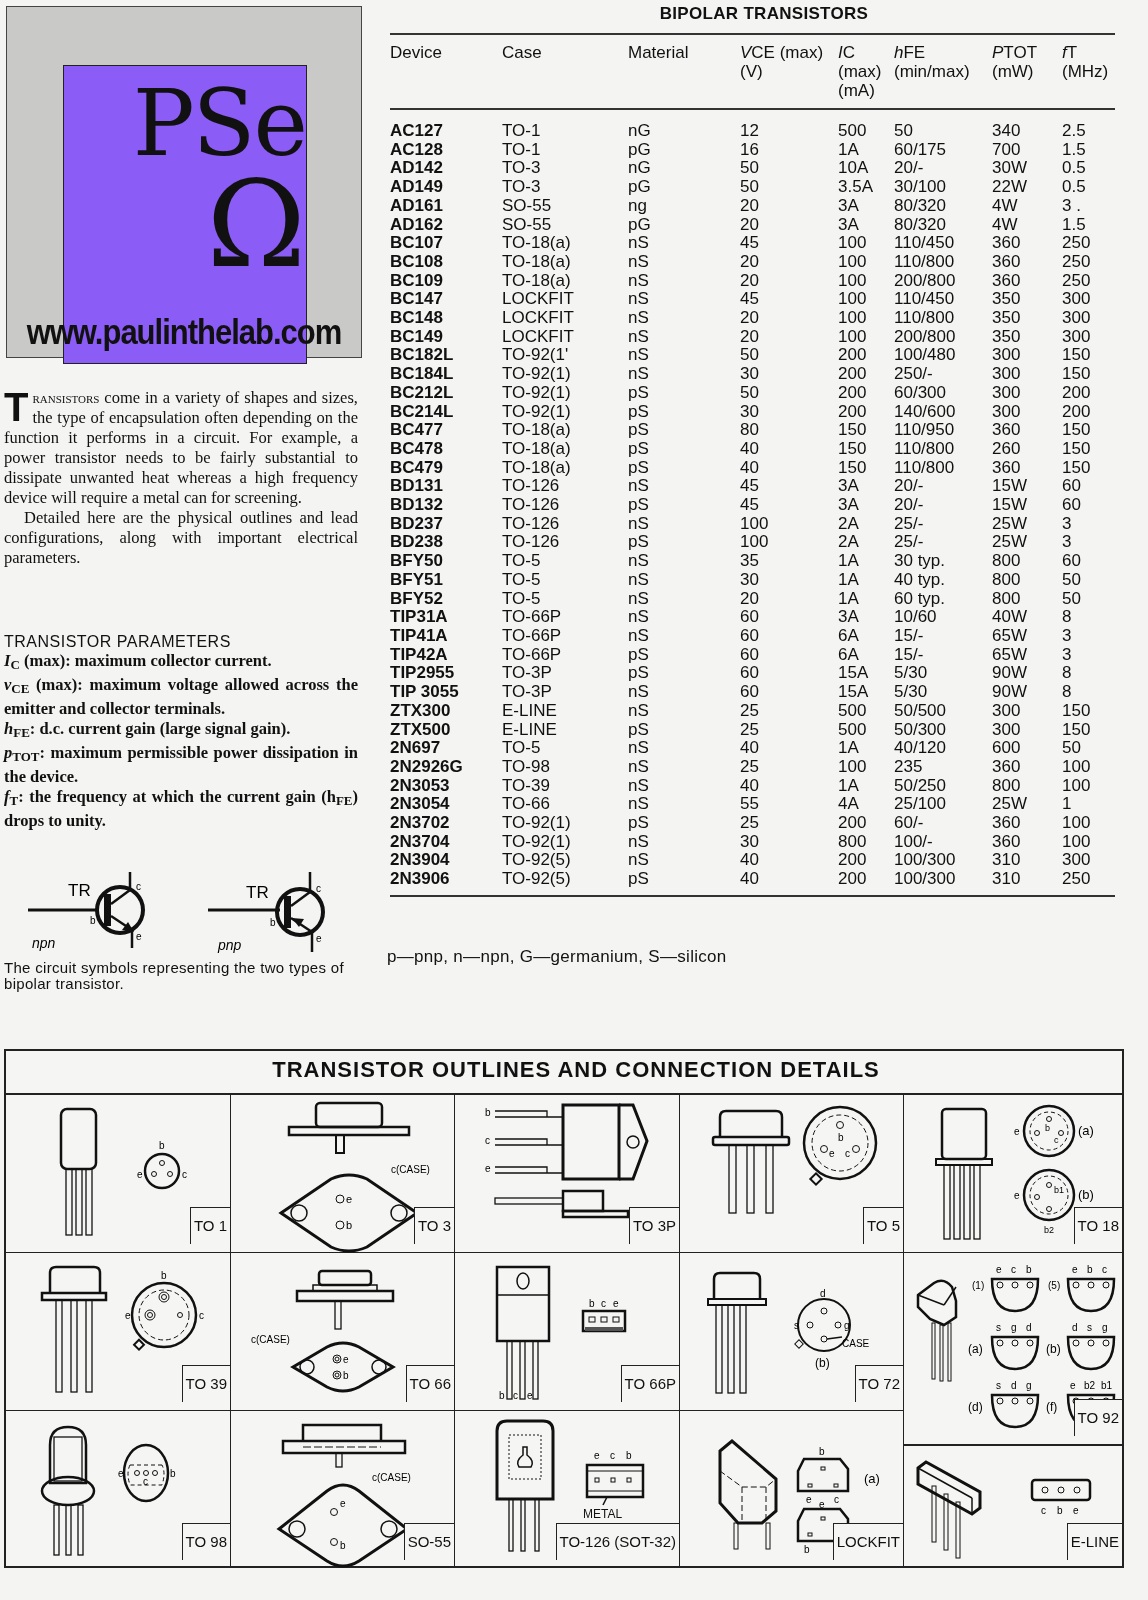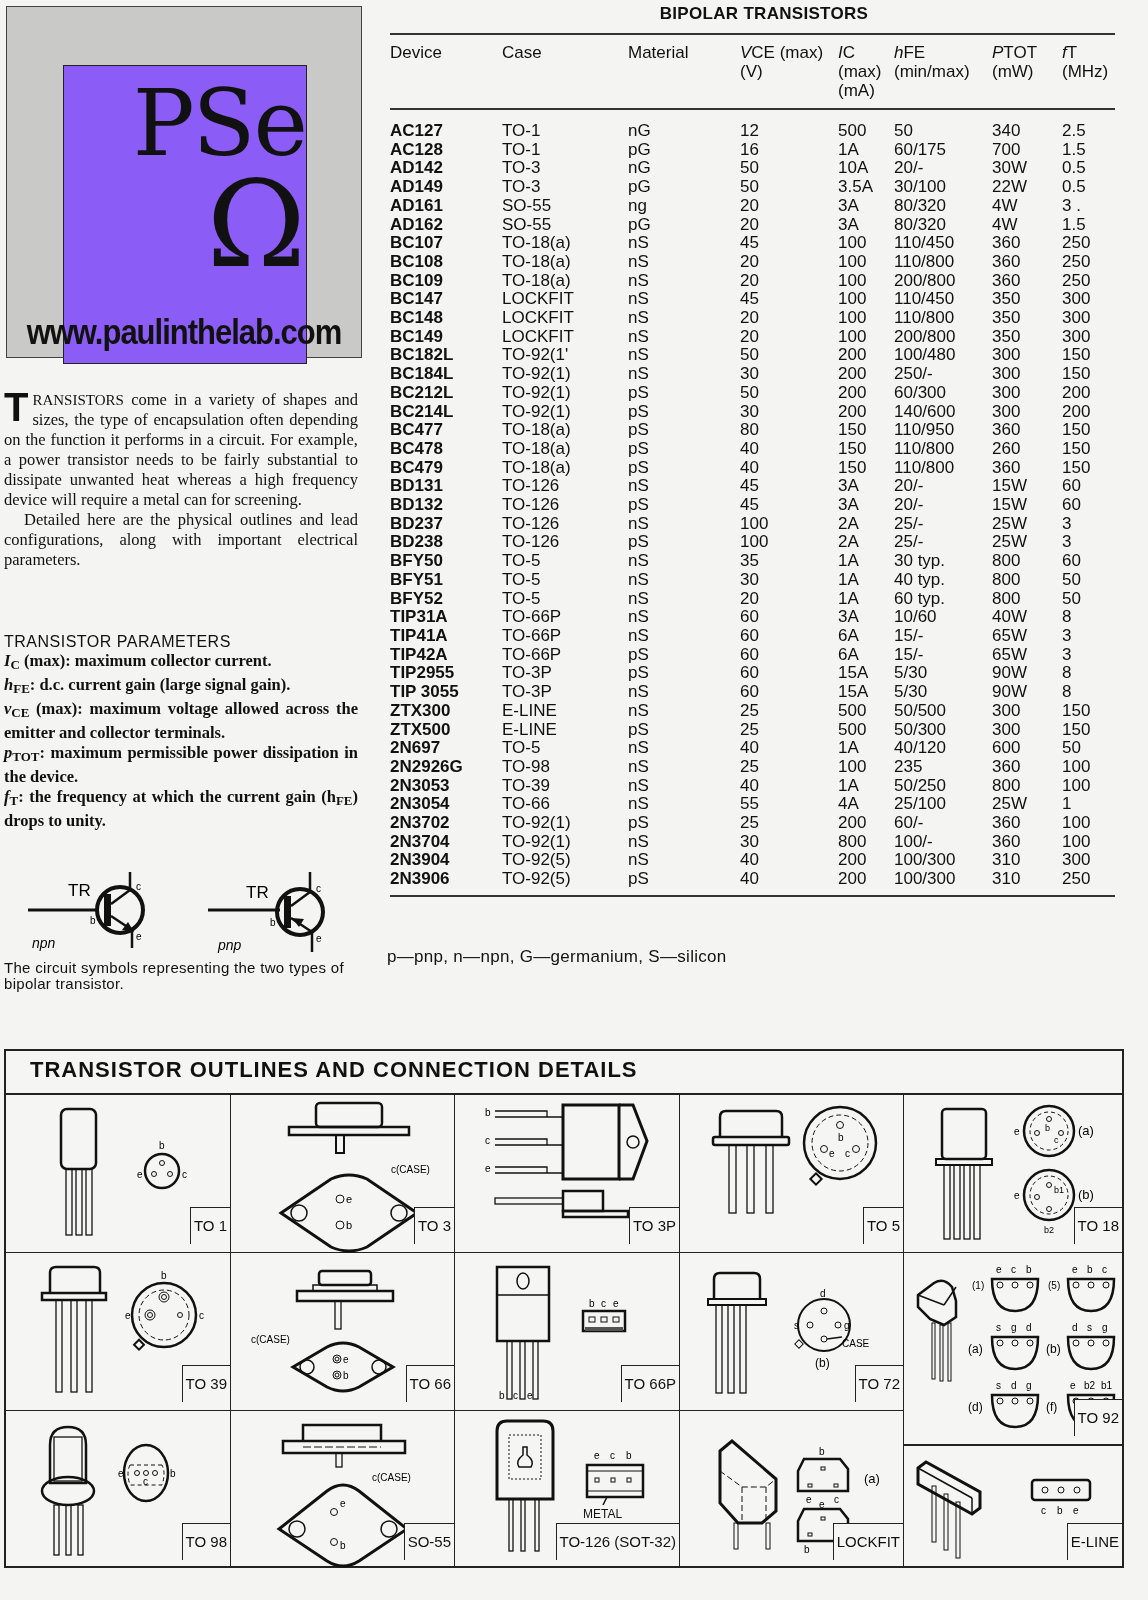--- a/index.html
+++ b/index.html
@@ -9,21 +9,21 @@
   #logo{left:6px;top:6px;width:356px;height:352px;background:#c9c9c7;border:1px solid #444;box-sizing:border-box;}
   #logo .inner{position:absolute;left:56px;top:58px;width:244px;height:299px;background:#8b5cf6;border:1px solid #222;box-sizing:border-box;text-align:right;}
   #logo .pse{font-family:"DejaVu Serif",serif;font-size:92px;line-height:92px;margin-top:12px;letter-spacing:-2px;}
   #logo .omega{font-family:"DejaVu Serif",serif;font-size:120px;line-height:110px;}
   #logo .url{position:absolute;left:0;right:0;bottom:6px;text-align:center;font-family:"Liberation Sans",sans-serif;font-weight:bold;font-size:31px;letter-spacing:-1px;transform:scaleY(1.15);}
   
   .serif{font-family:"Liberation Serif",serif;}
   #intro{left:4px;top:388px;width:354px;font-size:16.5px;line-height:20px;text-align:justify;}
   #intro p{margin:0;}
   #intro .drop{float:left;font-family:"Liberation Sans",sans-serif;font-size:40px;line-height:34px;margin:2px 4px 0 0;font-weight:bold;}
-  #intro .sc{font-variant:small-caps;font-size:21px;}
+  #intro .sc{font-variant:small-caps;font-size:15px;}
   #intro .p2{text-indent:20px;}
   #params{left:4px;top:633px;width:354px;}
   #params .h{font-size:16px;font-weight:bold;letter-spacing:0.5px;font-family:"Liberation Sans",sans-serif;font-weight:normal;}
   #params .line{font-size:16.5px;line-height:20px;text-align:justify;margin:0;font-weight:bold;}
   #params i{font-style:italic;}
   #symbols{left:10px;top:872px;width:340px;height:86px;}
   #symcap{left:4px;top:960px;width:354px;font-size:15px;line-height:16px;letter-spacing:0.3px;}
   
   #tbl-title{left:380px;top:4px;width:768px;text-align:center;font-size:17px;font-weight:bold;letter-spacing:0.3px;}
   #tbl{left:390px;top:33px;width:725px;}
@@ -31,21 +31,21 @@
   table.data{border-collapse:collapse;width:725px;font-size:17px;line-height:18.7px;}
   table.data th{font-weight:normal;text-align:left;vertical-align:top;padding:0;font-size:17px;line-height:19px;}
   table.data td{padding:0;white-space:nowrap;}
   table.data td.dev{font-weight:bold;font-family:"Liberation Sans",sans-serif;}
   .c0{width:112px}.c1{width:126px}.c2{width:112px}.c3{width:98px}.c4{width:56px}.c5{width:98px}.c6{width:70px}.c7{width:53px}
   .gap td{padding-top:6px;}
   sub.s{font-size:13px;vertical-align:-3px;}
   #legend{left:387px;top:947px;font-size:17px;letter-spacing:0.3px;}
   
   #outlines{left:4px;top:1049px;width:1120px;height:519px;border:2px solid #222;box-sizing:border-box;background:#f5f5f3;}
-  #outlines .title{position:absolute;left:0;right:0;top:6px;height:36px;text-align:left;font-size:22px;font-weight:bold;letter-spacing:1px;padding-left:24px;}
+  #outlines .title{position:absolute;left:0;right:0;top:6px;height:36px;text-align:center;font-size:22px;font-weight:bold;letter-spacing:1px;padding-left:24px;}
   #outlines .titlebar{position:absolute;left:0;right:0;top:42px;height:2px;background:#222;}
   .cell{position:absolute;box-sizing:border-box;border-right:1.5px solid #222;border-bottom:1.5px solid #222;}
   .cell .lbl{position:absolute;right:0;bottom:8px;border-left:1.5px solid #222;border-top:1.5px solid #222;padding:9px 3px;font-size:15px;line-height:18px;background:#f5f5f3;}
   .cell svg{position:absolute;left:0;top:0;}
   svg text{font-family:"Liberation Sans",sans-serif;}
 </style>
 </head>
 <body>
 
 <div id="logo" class="abs">
@@ -57,22 +57,22 @@
 </div>
 
 <div id="intro" class="abs serif">
   <p><span class="drop">T</span><span class="sc">ransistors</span><span> come in a variety of shapes and sizes, the type of encapsulation often depending on the function it performs in a circuit. For example, a power transistor needs to be fairly substantial to dissipate unwanted heat whereas a high frequency device will require a metal can for screening.</span></p>
   <p class="p2">Detailed here are the physical outlines and lead configurations, along with important electrical parameters.</p>
 </div>
 
 <div id="params" class="abs serif">
   <div class="h">TRANSISTOR PARAMETERS</div>
   <p class="line"><i>I</i><sub class="s">C</sub><span> (max): maximum collector current.</span></p>
+  <p class="line"><i>v</i><sub class="s">CE</sub><span> (max): maximum voltage allowed across the emitter and collector terminals.</span></p>
   <p class="line"><i>h</i><sub class="s">FE</sub><span>: d.c. current gain (large signal gain).</span></p>
-  <p class="line"><i>v</i><sub class="s">CE</sub><span> (max): maximum voltage allowed across the emitter and collector terminals.</span></p>
   <p class="line"><i>p</i><sub class="s">TOT</sub><span>: maximum permissible power dissipation in the device.</span></p>
   <p class="line"><i>f</i><sub class="s">T</sub><span>: the frequency at which the current gain (h</span><sub class="s">FE</sub><span>) drops to unity.</span></p>
 </div>
 
 <svg id="symbols" class="abs" width="340" height="86" viewBox="0 0 340 86">
   <g>
     <line x1="18" y1="38" x2="88" y2="38" stroke="#111" stroke-width="3"></line>
     <circle cx="110" cy="38" r="23" fill="none" stroke="#111" stroke-width="4"></circle>
     <rect x="94" y="22" width="7" height="32" fill="#111"></rect>
     <line x1="101" y1="32" x2="120" y2="18" stroke="#111" stroke-width="2.5"></line>

